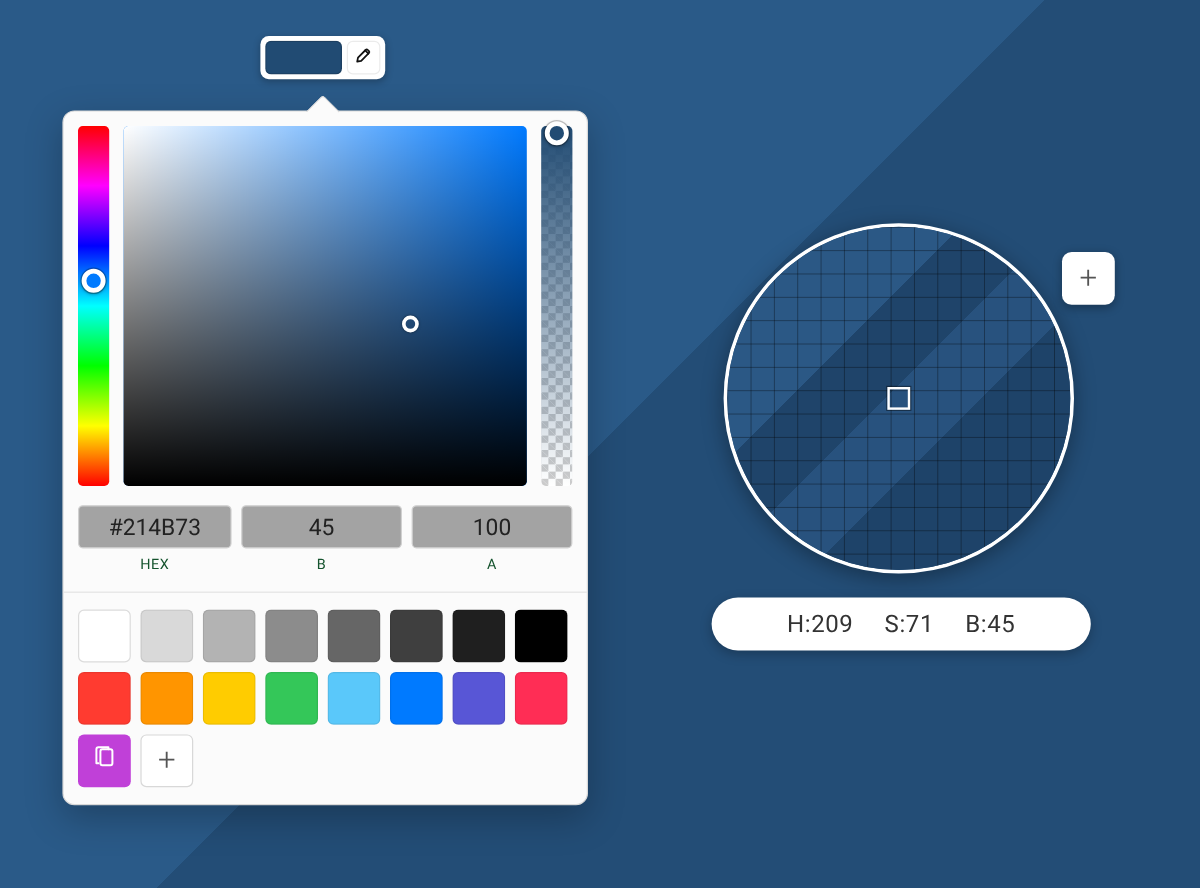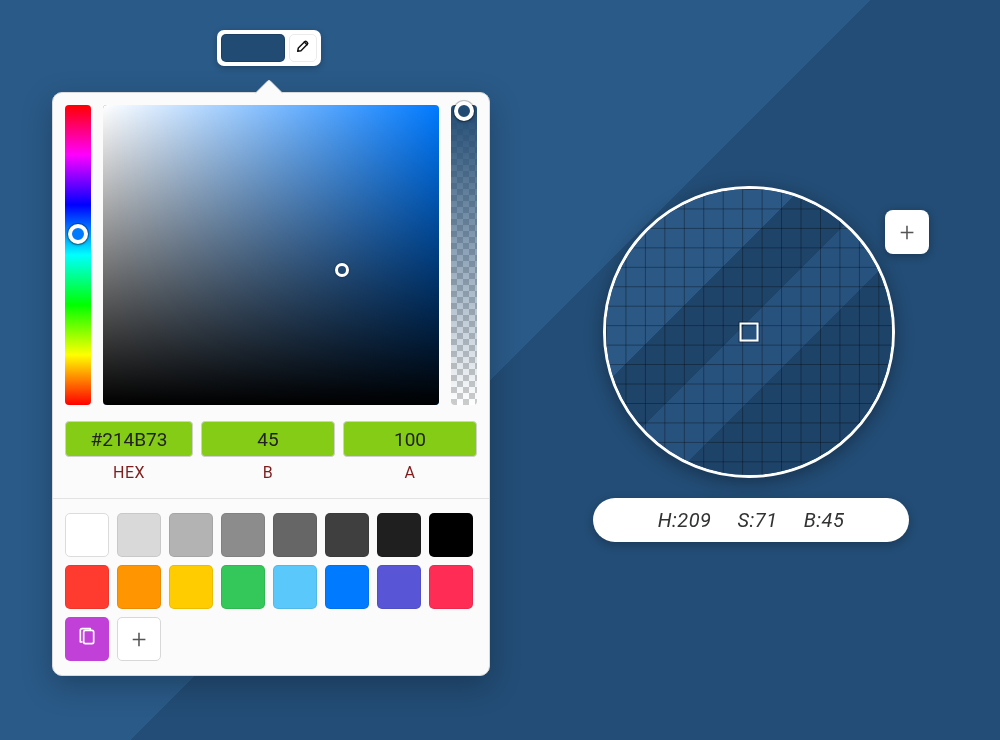--- a/index.html
+++ b/index.html
@@ -146,30 +146,30 @@
 
   .row2 { display:flex; gap:8px; margin-top:16px; }
   .field { display:flex; flex-direction:column; align-items:center; }
   .field.hex { flex: 0 0 128px; }
   .field.small { flex: 1; }
   .field input {
     width:100%;
     height:36px;
     border:1px solid #d0d0d0;
     border-radius:4px;
-    background:#84cc16;
+    background:#a3a3a3;
     text-align:center;
     font-size:19px;
     color:#222;
     font-family:inherit;
   }
   .field label {
     margin-top:6px;
-    font-size:16px;
-    color:#7f1d1d;
+    font-size:12px;
+    color:#14532d;
     letter-spacing:.5px;
   }
 
   .divider { height:1px; background:#e3e3e3; margin: 16px -12px 14px -12px; }
 
   .swatches { display:flex; flex-wrap:wrap; gap:8px; }
   .sw {
     width:44px;height:44px;border-radius:5px;
     border:1px solid rgba(0,0,0,.08);
   }
@@ -225,21 +225,21 @@
   .pill {
     position:absolute;
     top:498px; left:593px;
     width:316px; height:44px;
     background:#fff; border-radius:22px;
     display:flex;align-items:center;justify-content:center;
     gap:26px;
     font-size:20px;color:#333;
     box-shadow:0 3px 10px rgba(0,0,0,.25);
   }
-  .pill span { letter-spacing:.5px;font-style:italic; }
+  .pill span { letter-spacing:.5px; }
 </style>
 </head>
 <body>
 
 <div class="stage">
 
   <div class="trigger">
     <div class="swatch-btn" id="trigger-swatch" style="background: rgb(33, 75, 115);"></div>
     <div class="eyedrop-btn">
       <span>

